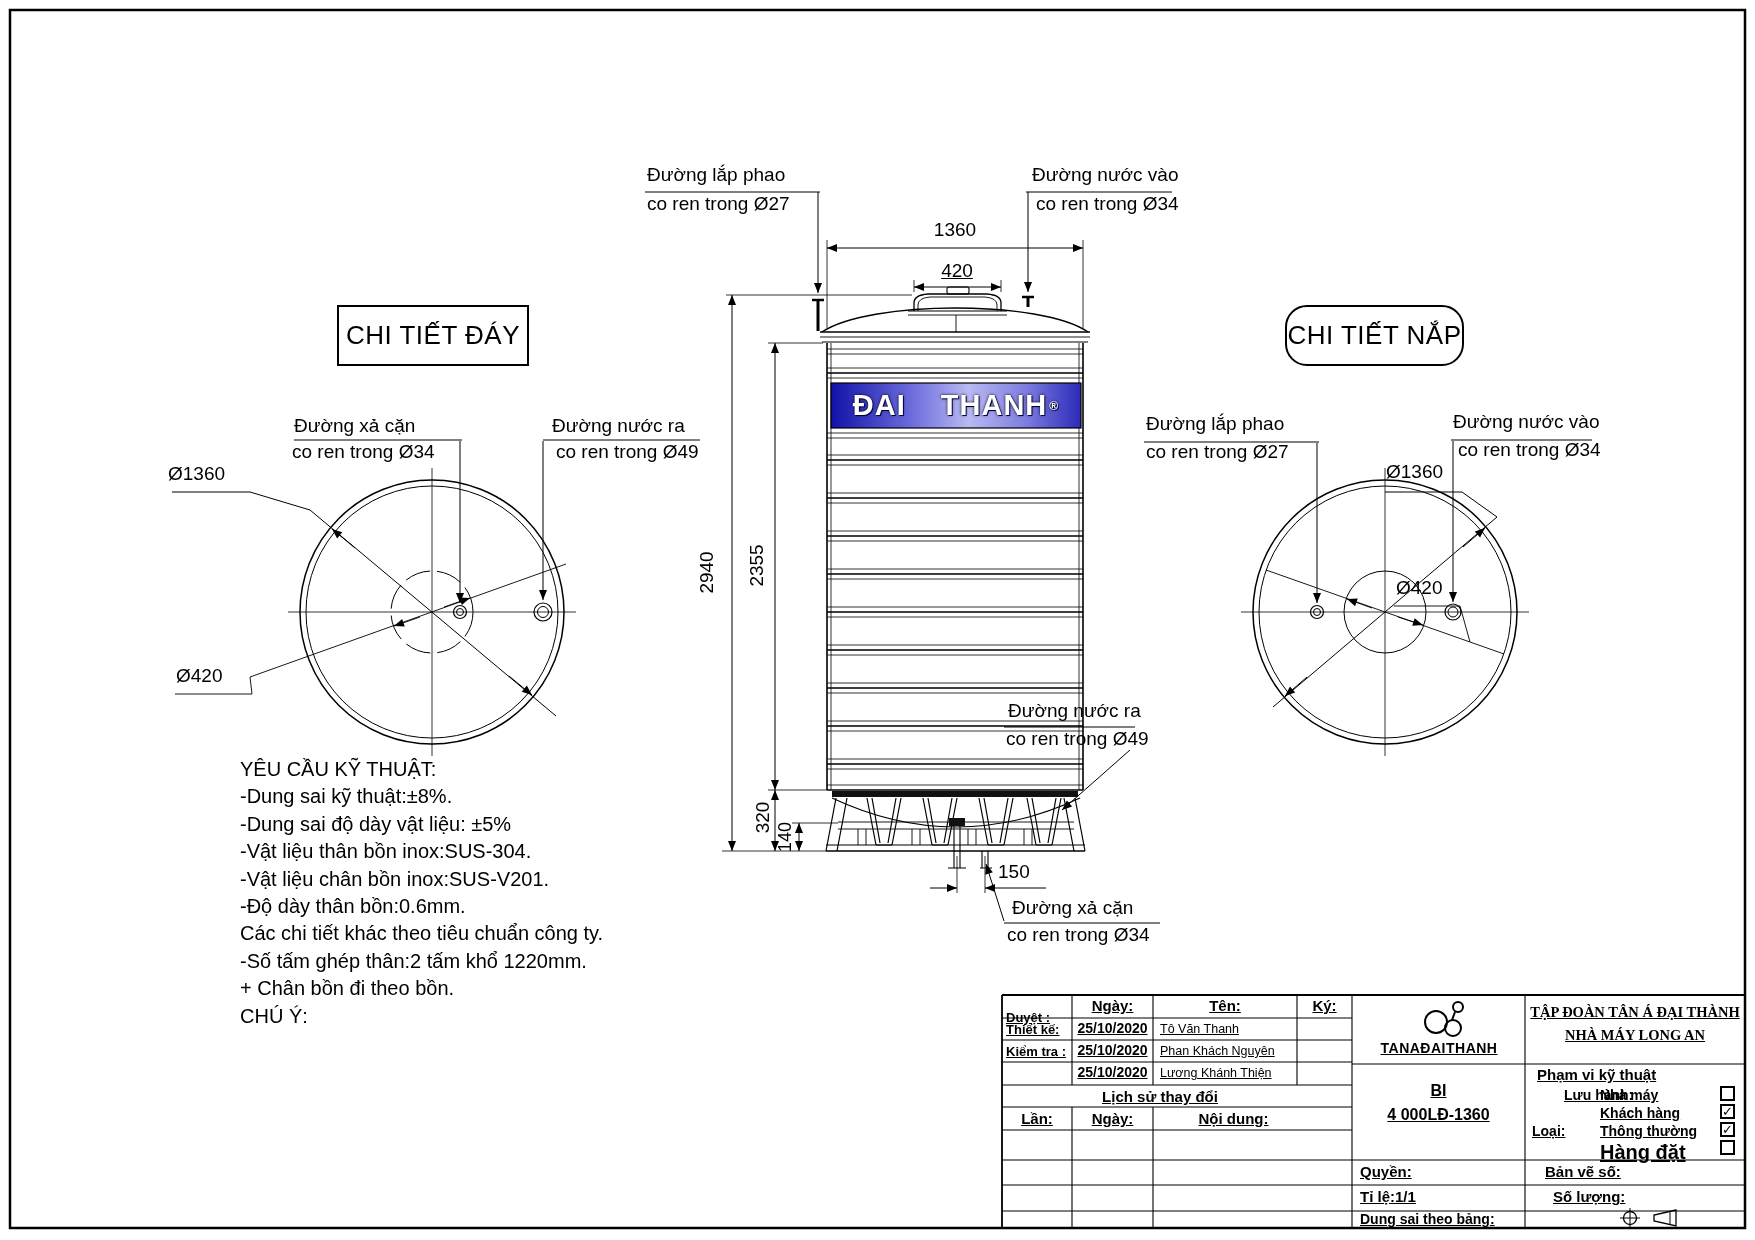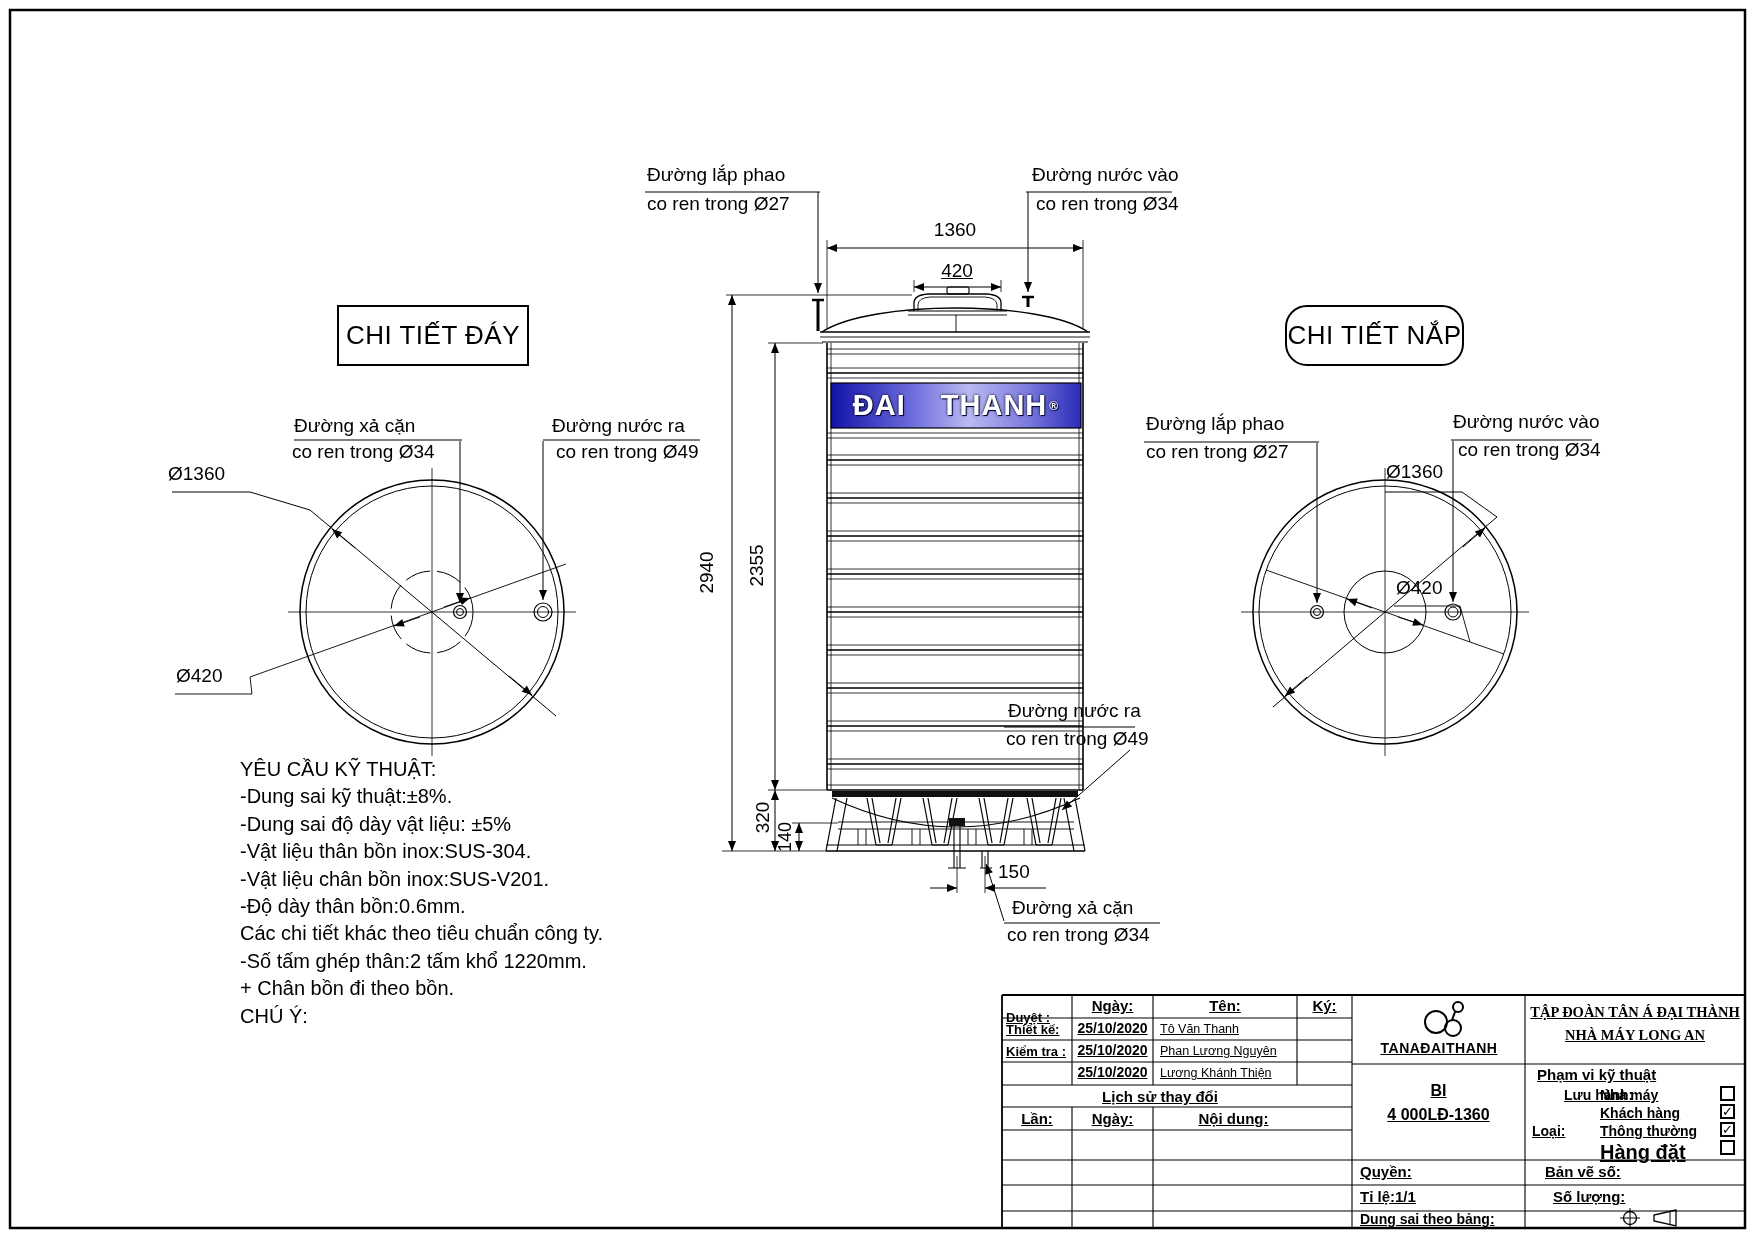--- a/index.html
+++ b/index.html
@@ -274,21 +274,21 @@
 <div class="tb b ctr" style="left:1072px;top:997px;width:81px;font-size:15px;">Ngày:</div>
 <div class="tb b ctr" style="left:1153px;top:997px;width:144px;font-size:15px;">Tên:</div>
 <div class="tb b ctr" style="left:1297px;top:997px;width:55px;font-size:15px;">Ký:</div>
 
 <div class="tb b" style="left:1006px;top:1022px;font-size:13px;">Thiết kế:</div>
 <div class="tb b ctr" style="left:1072px;top:1020px;width:81px;font-size:14px;">25/10/2020</div>
 <div class="tb" style="left:1160px;top:1022px;font-size:12.5px;">Tô Văn Thanh</div>
 
 <div class="tb b" style="left:1006px;top:1044px;font-size:13px;">Kiểm tra :</div>
 <div class="tb b ctr" style="left:1072px;top:1042px;width:81px;font-size:14px;">25/10/2020</div>
-<div class="tb" style="left:1160px;top:1044px;font-size:12.5px;">Phan Lương Nguyên</div>
+<div class="tb" style="left:1160px;top:1044px;font-size:12.5px;">Phan Khách Nguyên</div>
 
 <div class="tb b" style="left:1006px;top:1010px;font-size:13px;">Duyệt :</div>
 <div class="tb b ctr" style="left:1072px;top:1064px;width:81px;font-size:14px;">25/10/2020</div>
 <div class="tb" style="left:1160px;top:1066px;font-size:12.5px;">Lương Khánh Thiện</div>
 
 <div class="tb b ctr" style="left:1002px;top:1088px;width:316px;font-size:15px;">Lịch sử thay đổi</div>
 <div class="tb b ctr" style="left:1002px;top:1110px;width:70px;font-size:15px;">Lần:</div>
 <div class="tb b ctr" style="left:1072px;top:1110px;width:81px;font-size:15px;">Ngày:</div>
 <div class="tb b ctr" style="left:1153px;top:1110px;width:161px;font-size:15px;">Nội dung:</div>
 

